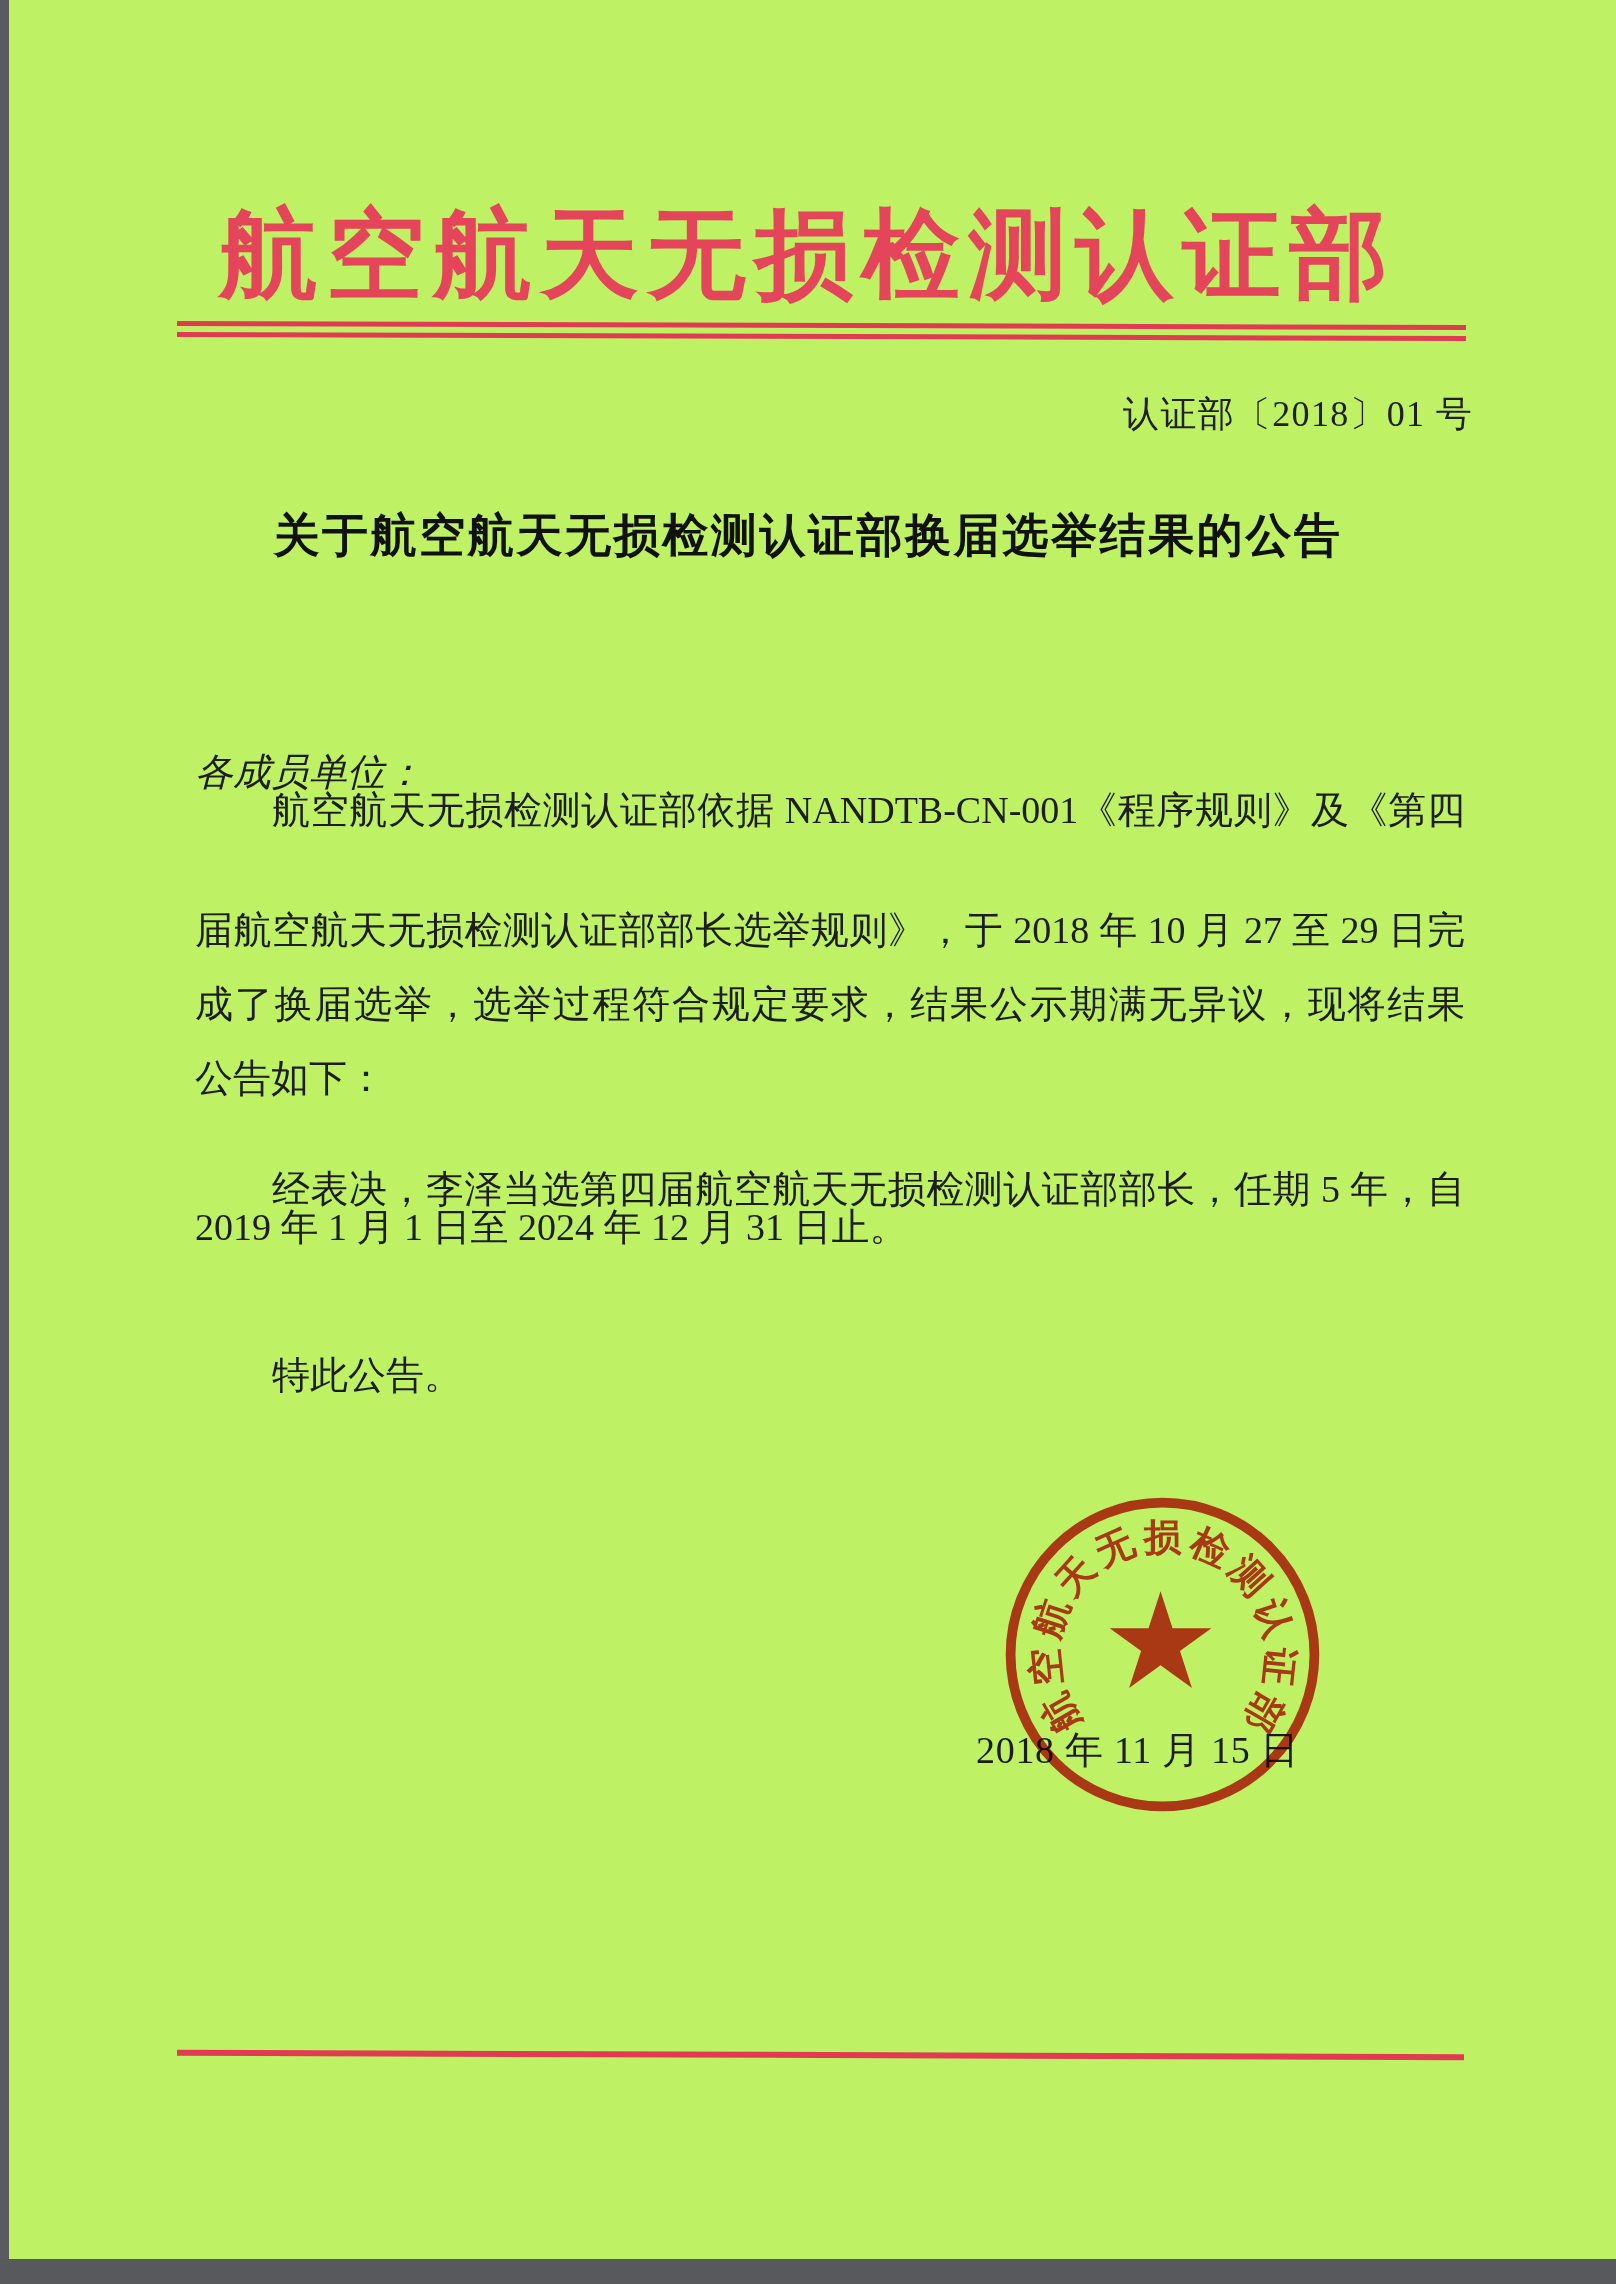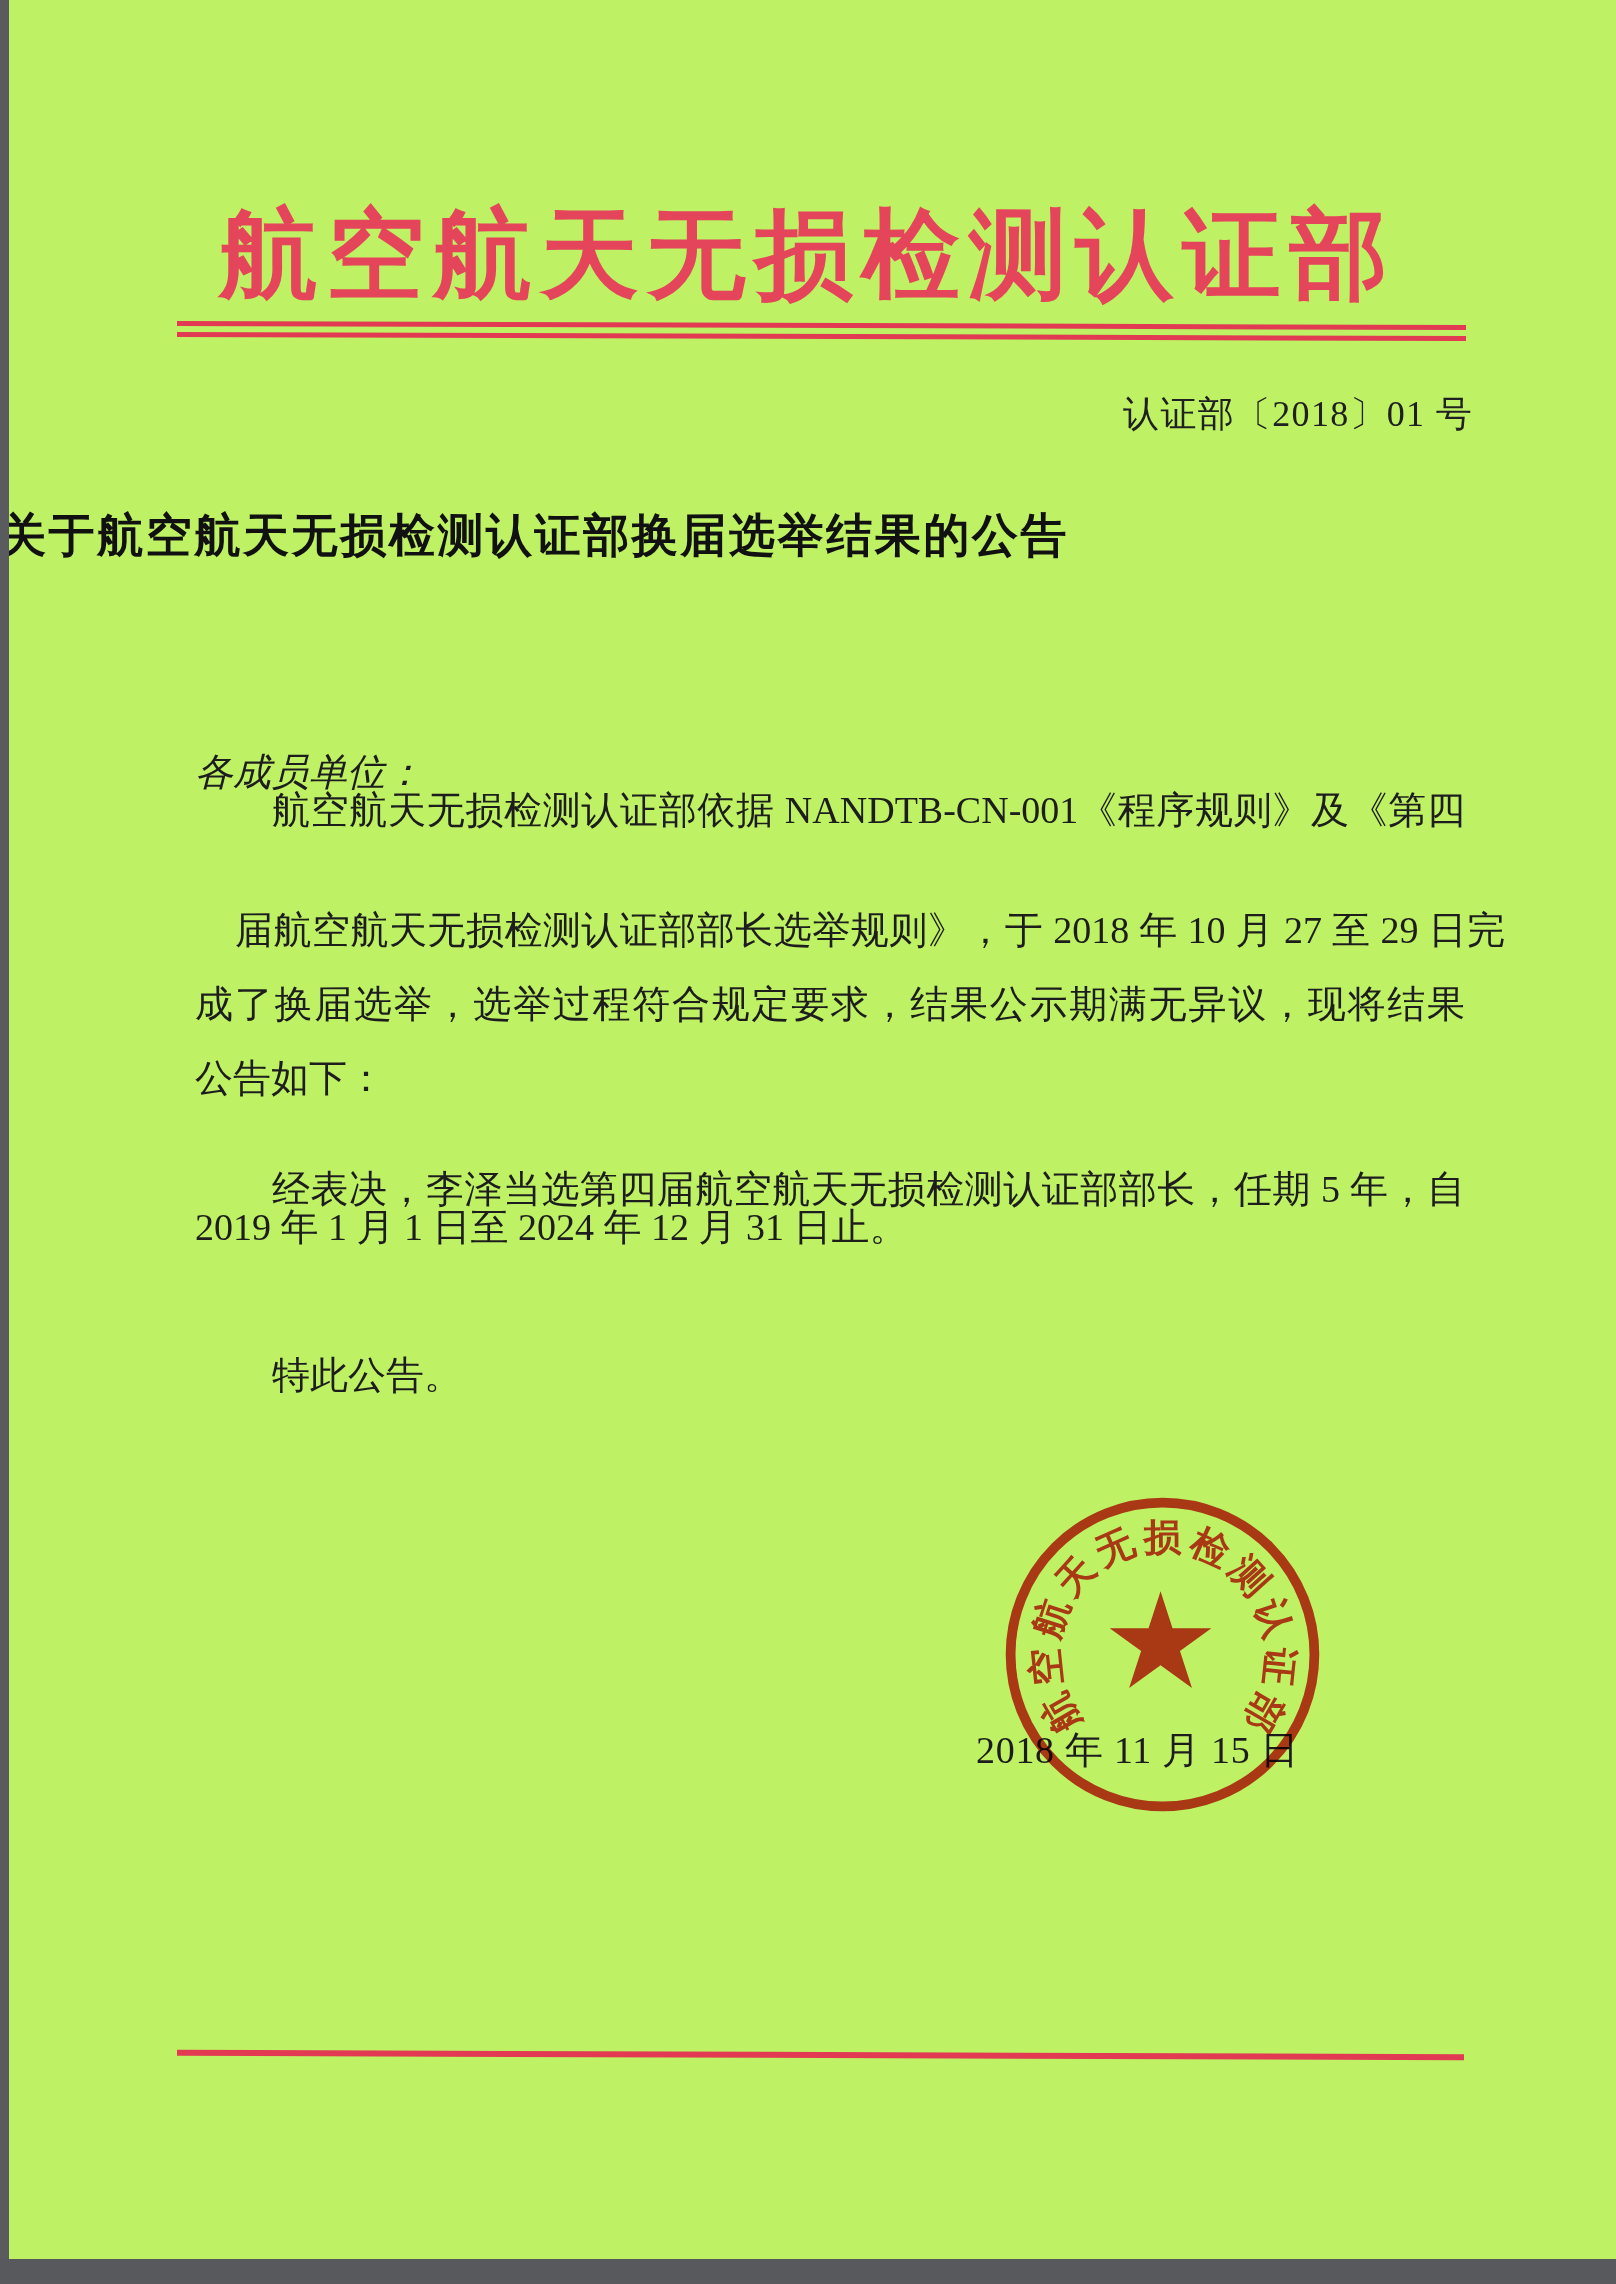--- a/index.html
+++ b/index.html
@@ -27,35 +27,36 @@
   .rule-top{top:323px;height:4.6px;}
   .rule-bottom{top:334px;height:5.2px;}
 
   .doc-number{
     position:absolute;top:390px;right:143px;
     font-size:36px;color:#202020;letter-spacing:1.3px;white-space:nowrap;
   }
 
   .doc-title{
     position:absolute;left:0;top:505px;width:1616px;margin:0;
+    text-align:center;
     font-size:46px;font-weight:bold;letter-spacing:2.6px;
     color:#111;white-space:nowrap;
   }
 
   
   .bline{
     position:absolute;left:195px;width:1270px;
     font-size:38px;line-height:47px;color:#1d1d1d;
     white-space:nowrap;
   }
   .just{white-space:normal;text-align:justify;text-align-last:justify;}
   .indent{text-indent:77px;}
   .t-sal{top:749px;font-style:italic;}
   .t-l1{top:787px;}
-  .t-l2{top:907px;margin-left:40px;}
+  .t-l2{top:907px;}
   .t-l3{top:981px;}
   .t-l4{top:1055px;}
   .t-l5{top:1166px;}
   .t-l6{top:1204px;}
   .t-close{top:1352px;}
 
   .issue-date{
     position:absolute;left:976px;top:1725px;
     font-size:38px;color:#1c1c1c;white-space:nowrap;letter-spacing:0.7px;
   }

